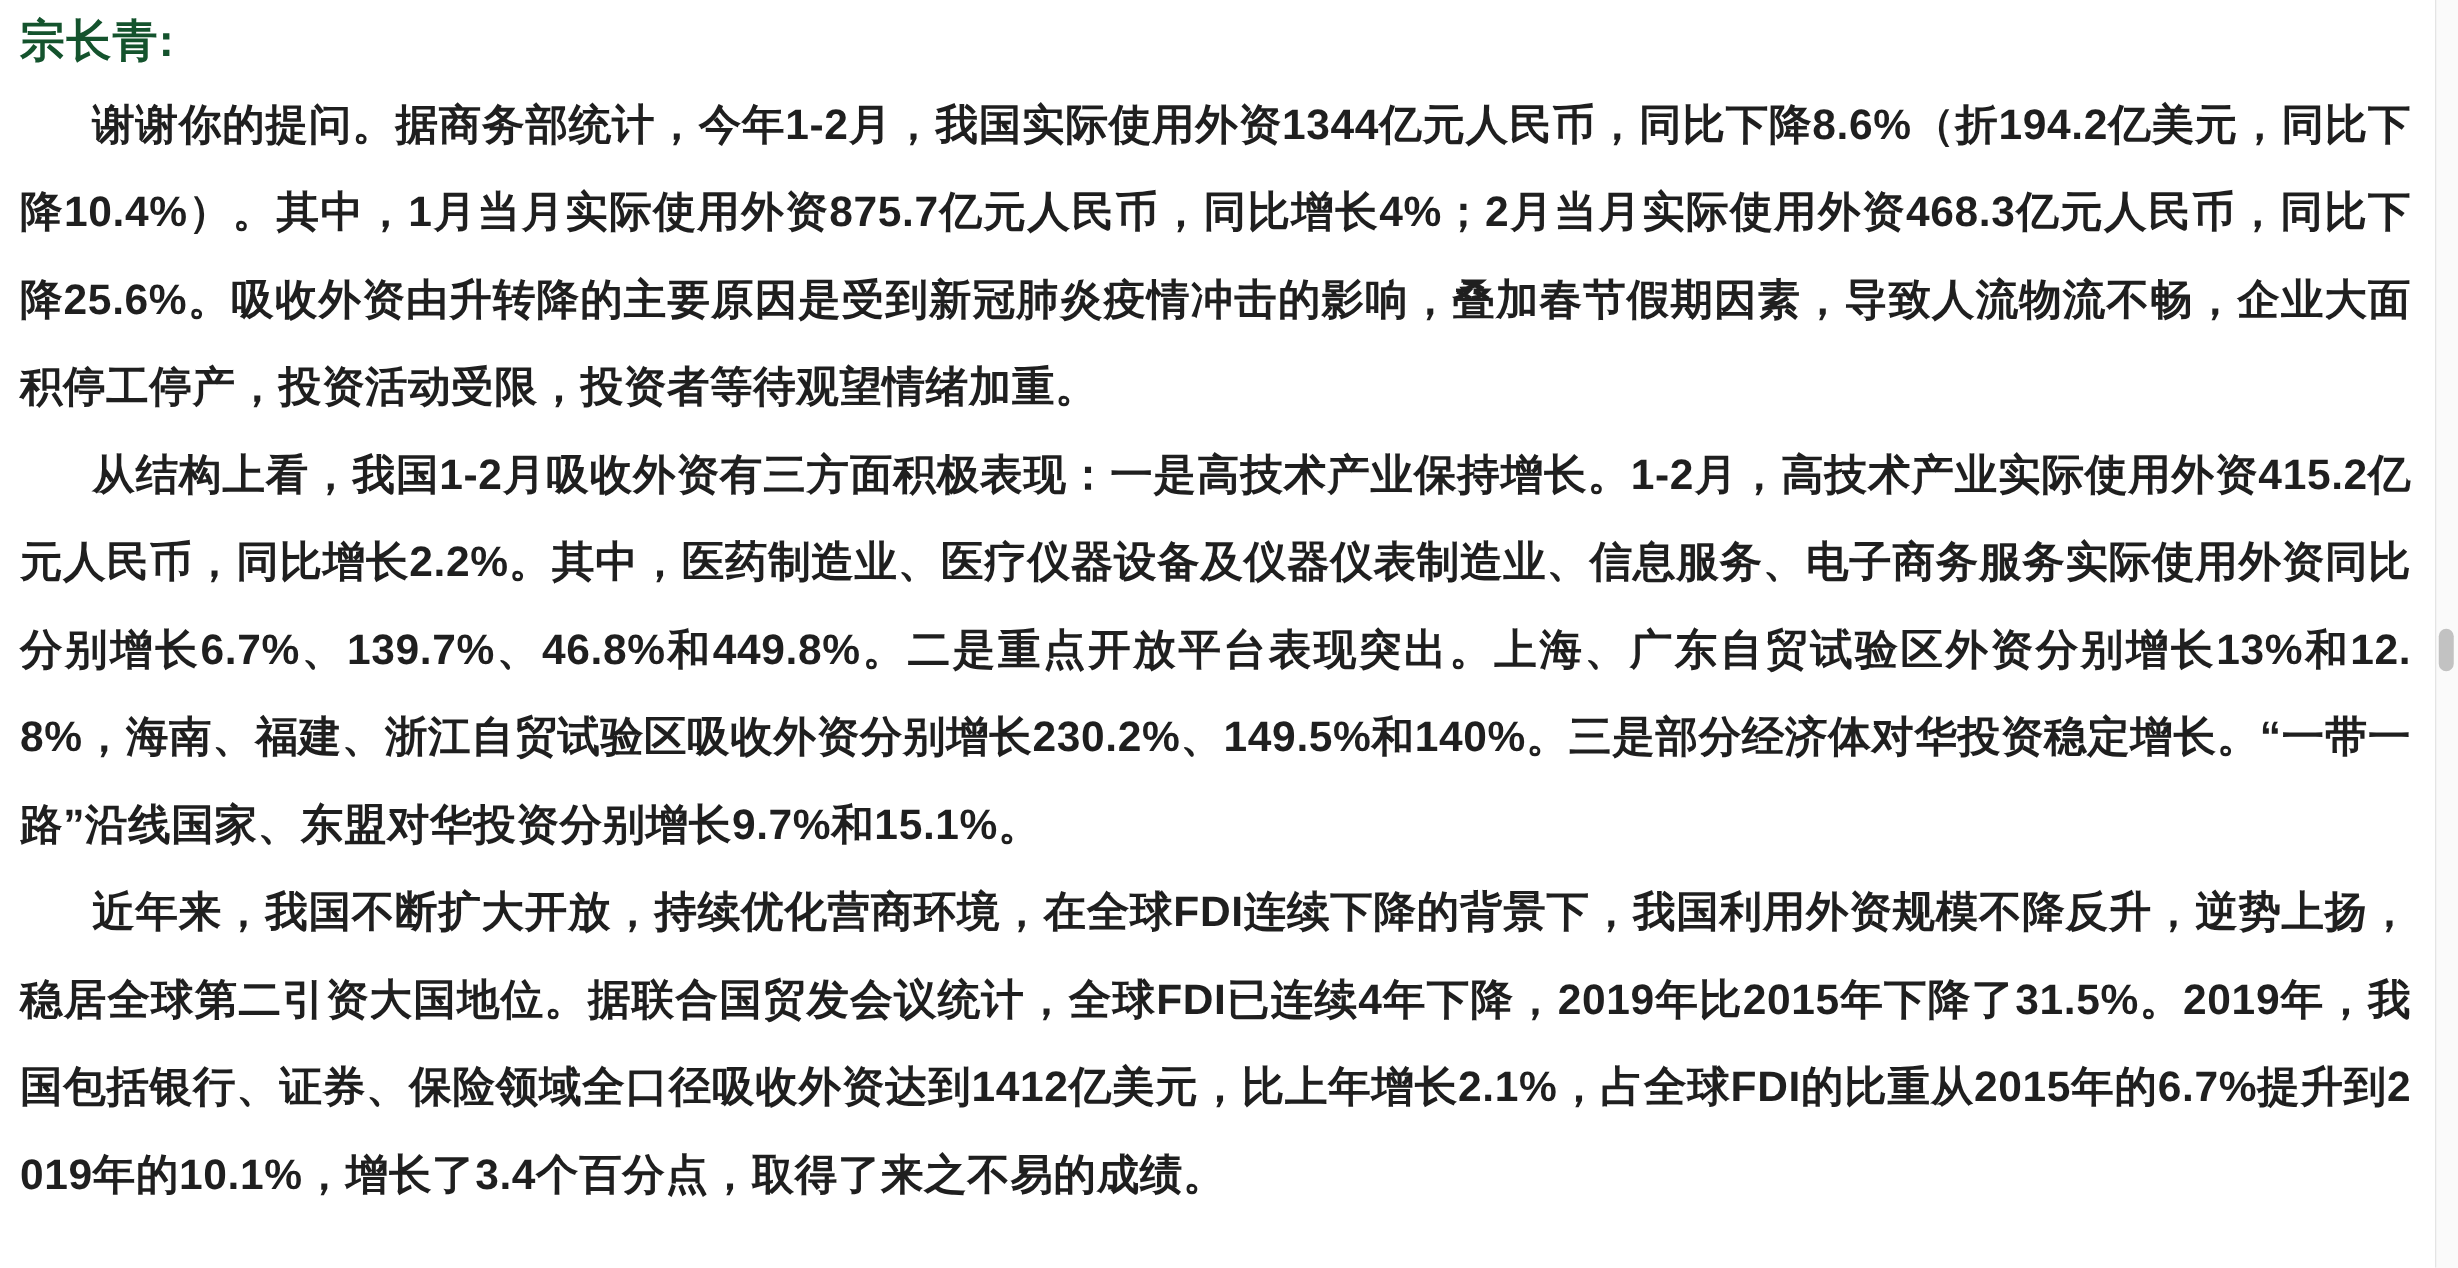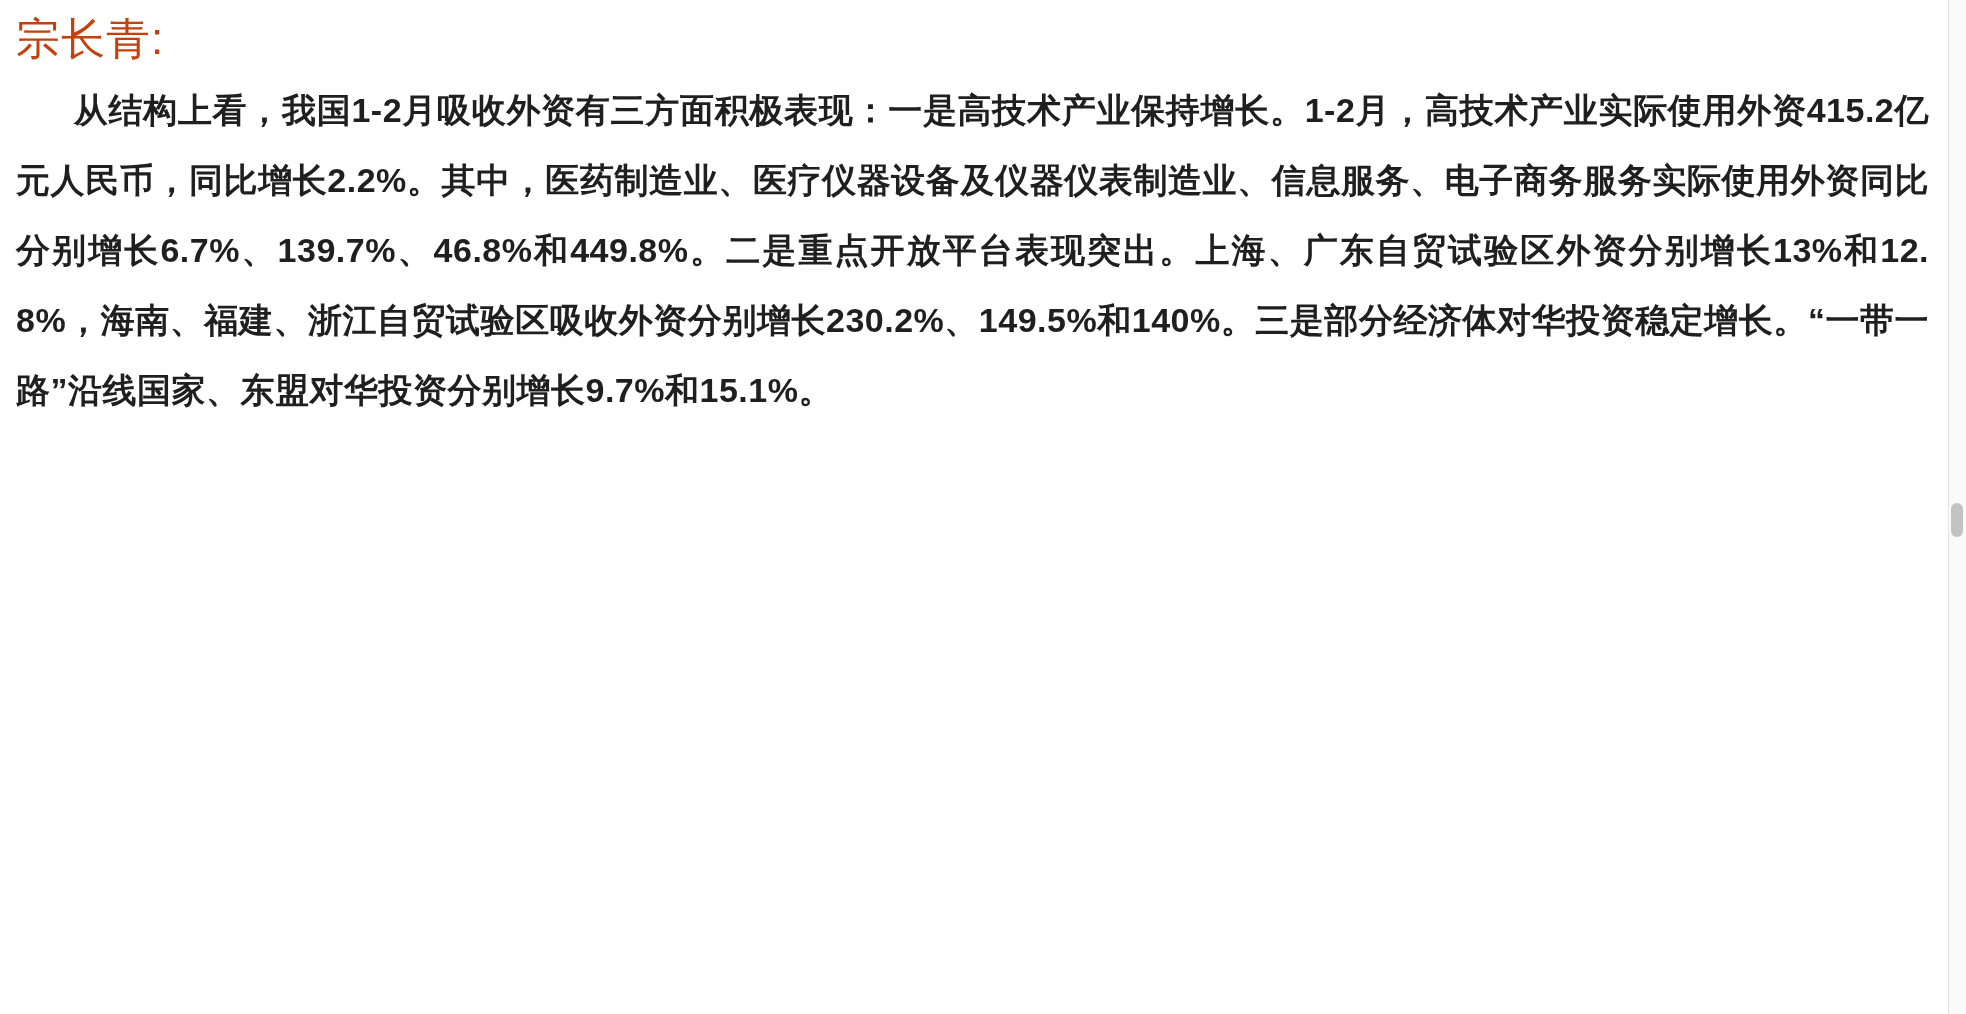--- a/index.html
+++ b/index.html
@@ -15,23 +15,23 @@
     color: #1f1f1f;
     box-sizing: border-box;
   }
   .page {
     box-sizing: border-box;
     width: 1949px;
     height: 1014px;
     padding: 10px 20px 0 16px;
   }
   .speaker {
-    color: #c2410c;
-    font-size: 44px;
-    font-weight: 400;
+    color: #14532d;
+    font-size: 36px;
+    font-weight: 700;
     line-height: 1.3;
     letter-spacing: 1px;
   }
   .transcript {
     margin-top: 8px;
   }
   .transcript p {
     margin: 0;
     font-size: 34px;
     font-weight: 600;
@@ -61,19 +61,21 @@
     border-radius: 6px;
     background: #c2c2c2;
   }
 </style>
 </head>
 <body>
 
 <div class="page">
   <div class="speaker">宗长青:</div>
   <div class="transcript">
+    <p>谢谢你的提问。据商务部统计，今年1-2月，我国实际使用外资1344亿元人民币，同比下降8.6%（折194.2亿美元，同比下降10.4%）。其中，1月当月实际使用外资875.7亿元人民币，同比增长4%；2月当月实际使用外资468.3亿元人民币，同比下降25.6%。吸收外资由升转降的主要原因是受到新冠肺炎疫情冲击的影响，叠加春节假期因素，导致人流物流不畅，企业大面积停工停产，投资活动受限，投资者等待观望情绪加重。</p>
     <p>从结构上看，我国1-2月吸收外资有三方面积极表现：一是高技术产业保持增长。1-2月，高技术产业实际使用外资415.2亿元人民币，同比增长2.2%。其中，医药制造业、医疗仪器设备及仪器仪表制造业、信息服务、电子商务服务实际使用外资同比分别增长6.7%、139.7%、46.8%和449.8%。二是重点开放平台表现突出。上海、广东自贸试验区外资分别增长13%和12.8%，海南、福建、浙江自贸试验区吸收外资分别增长230.2%、149.5%和140%。三是部分经济体对华投资稳定增长。“一带一路”沿线国家、东盟对华投资分别增长9.7%和15.1%。</p>
+    <p>近年来，我国不断扩大开放，持续优化营商环境，在全球FDI连续下降的背景下，我国利用外资规模不降反升，逆势上扬，稳居全球第二引资大国地位。据联合国贸发会议统计，全球FDI已连续4年下降，2019年比2015年下降了31.5%。2019年，我国包括银行、证券、保险领域全口径吸收外资达到1412亿美元，比上年增长2.1%，占全球FDI的比重从2015年的6.7%提升到2019年的10.1%，增长了3.4个百分点，取得了来之不易的成绩。</p>
   </div>
 </div>
 
 <div class="scrollbar">
   <div class="scrollbar-thumb"></div>
 </div>
 
 </body></html>

